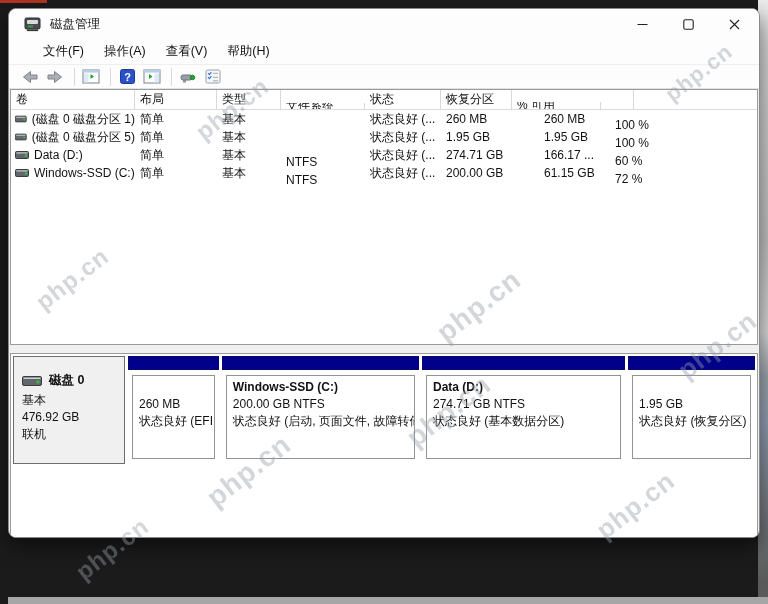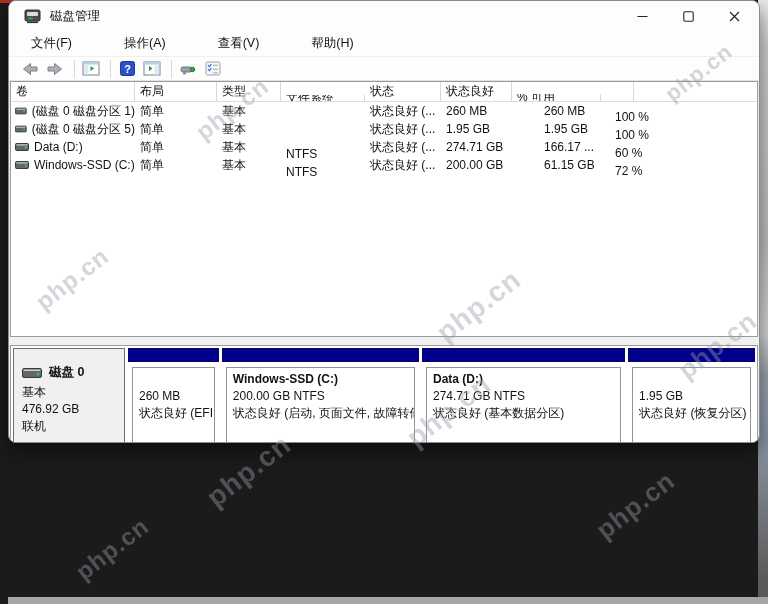--- a/index.html
+++ b/index.html
@@ -16,35 +16,35 @@
   .bg-redline { position:absolute; left:0; top:0; width:47px; height:3px; background:#b23421; }
   .bg-right {
     position:absolute; right:0; top:0; width:10px; height:604px;
     background: linear-gradient(#ececec 0%, #d2d2d2 8%, #bfbfbf 40%, #d8d8d8 55%,
                 #9aa3ab 62%, #8e9bb0 70%, #7c828a 80%, #5a5a5a 96%);
   }
   .bg-bottom { position:absolute; left:8px; right:0; bottom:0; height:7px; background:#a6a6a6; }
 
   
   .window {
-    position:absolute; left:8px; top:0; width:752px; height:443px;
+    position:absolute; left:8px; top:8px; width:752px; height:530px;
     background:#f0f0f0; border:1px solid #8a8a8a; border-radius:8px;
     box-shadow: 0 8px 20px rgba(0,0,0,.5);
     overflow:hidden; z-index:1;
   }
   .chrome { position:absolute; left:0; top:0; right:0; height:80px; background:#fdfdfd; }
 
   .titlebar { position:absolute; left:0; top:0; right:0; height:30px;
     display:flex; align-items:center; padding-left:14px; }
   .title-text { margin-left:9px; font-size:12.5px; color:#1a1a1a; }
   .win-controls { position:absolute; right:2px; top:0; height:30px; display:flex; }
   .win-btn { width:46px; height:30px; display:flex; align-items:center; justify-content:center; }
 
   .menubar { position:absolute; left:0; top:30px; right:0; height:25px;
-    display:flex; align-items:center; padding-left:12px; font-size:12.5px;gap:32px; }
+    display:flex; align-items:center; padding-left:24px; font-size:12.5px; }
   .menu-item { padding:3px 10px; }
 
   .toolbar { position:absolute; left:0; top:55px; right:0; height:25px;
     display:flex; align-items:center; padding-left:10px;
     border-top:1px solid #efefef; border-bottom:1px solid #e2e2e2; }
   .tb-icon { width:22px; height:19px; display:flex; align-items:center; justify-content:center; margin-right:3px; }
   .tb-sep { width:1px; height:18px; background:#d9d9d9; margin:0 5px; }
 
   
   .panel { position:absolute; left:1px; width:748px; background:#fff; border:1px solid #9a9a9a; }
@@ -192,21 +192,21 @@
     </span>
   </div>
 
   <div class="panel panel-top">
     <div class="vheader">
       <span class="vh-cell c0">卷</span>
       <span class="vh-cell c1">布局</span>
       <span class="vh-cell c2">类型</span>
       <span class="vh-cell c3">文件系统</span>
       <span class="vh-cell c4">状态</span>
-      <span class="vh-cell c6">状态良好</span>
+      <span class="vh-cell c6">恢复分区</span>
       <span class="vh-cell c7">% 可用</span>
       <span class="vh-cell c8"></span>
     </div>
 
     <div class="vrow">
       <span class="vcell vol c0">
         <svg width="14" height="8" viewBox="0 0 14 8">
             <rect x="0.5" y="0.5" width="13" height="7" rx="1" fill="#63676b" stroke="#393c3e"></rect>
             <rect x="1.5" y="1.3" width="11" height="1.2" fill="#c9ccd0"></rect>
             <circle cx="11" cy="4.6" r="1.3" fill="#35c23a"></circle>

